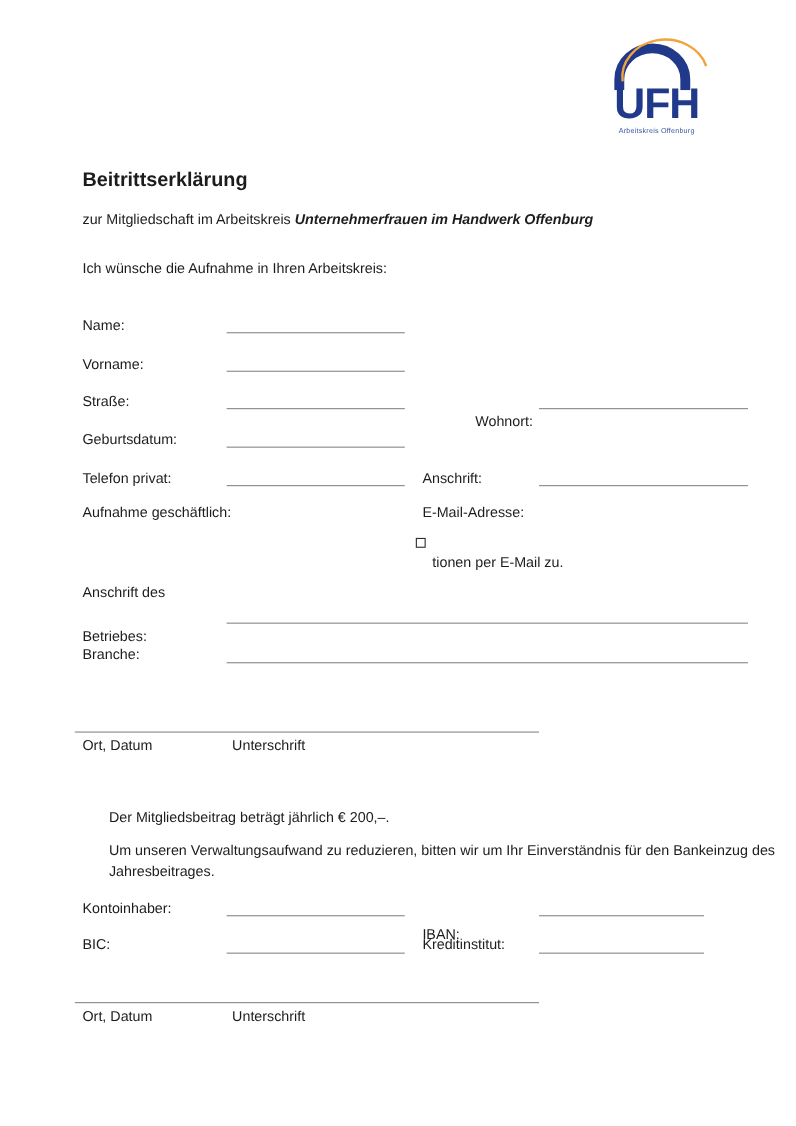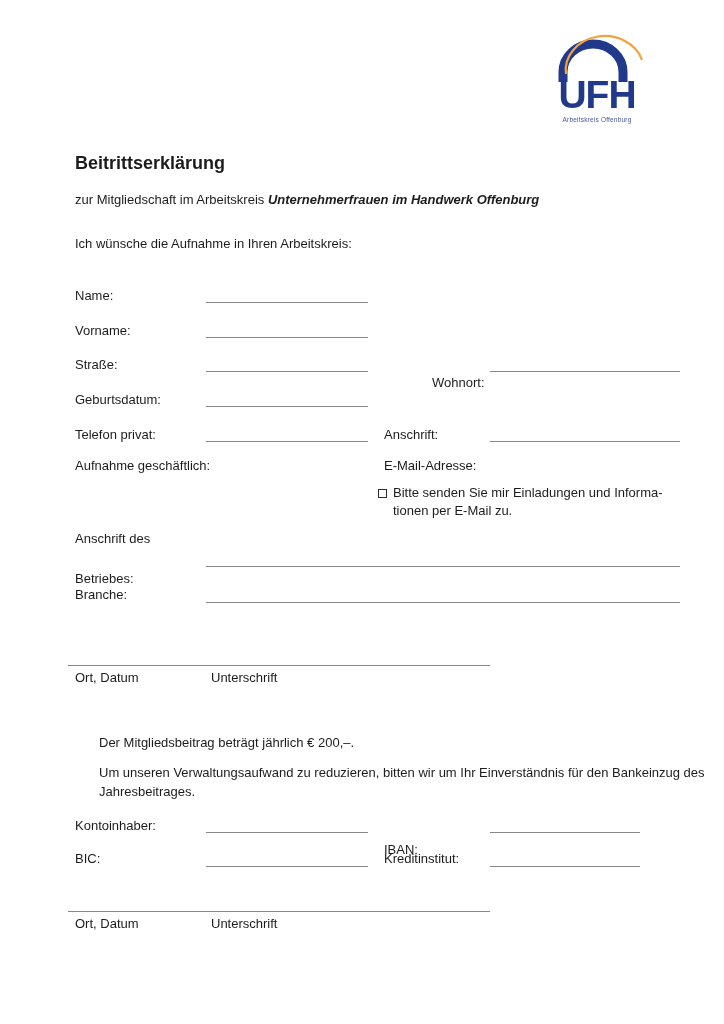--- a/index.html
+++ b/index.html
@@ -95,21 +95,20 @@
 
   <div class="lbl" style="left:75px;top:427px;">Telefon privat:</div>
   <div class="fline" style="left:206px;top:441px;width:162px;"></div>
   <div class="lbl" style="left:384px;top:427px;">Anschrift:</div>
   <div class="fline" style="left:490px;top:441px;width:190px;"></div>
 
   <div class="lbl" style="left:75px;top:458px;">Aufnahme geschäftlich:</div>
   <div class="lbl" style="left:384px;top:458px;">E-Mail-Adresse:</div>
 
   <div class="chk"></div>
-  <div class="lbl" style="left:393px;top:485px;">Bitte senden Sie mir Einladungen und Informa-</div>
   <div class="lbl" style="left:393px;top:503px;">tionen per E-Mail zu.</div>
 
   <div class="lbl" style="left:75px;top:531px;">Anschrift des</div>
   <div class="lbl" style="left:75px;top:571px;">Betriebes:</div>
   <div class="fline" style="left:206px;top:566px;width:474px;"></div>
 
   <div class="lbl" style="left:75px;top:587px;">Branche:</div>
   <div class="fline" style="left:206px;top:602px;width:474px;"></div>
 
   <div class="fline" style="left:68px;top:665px;width:422px;"></div>

